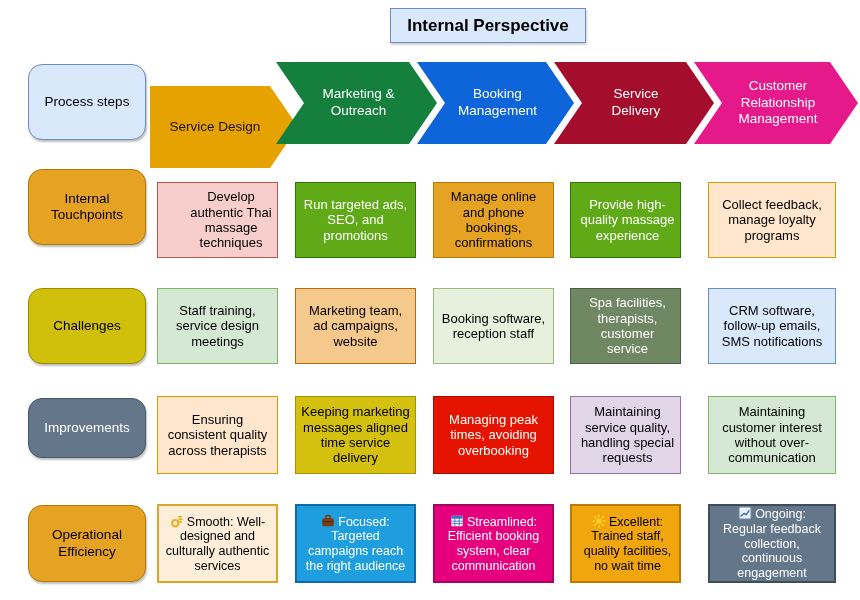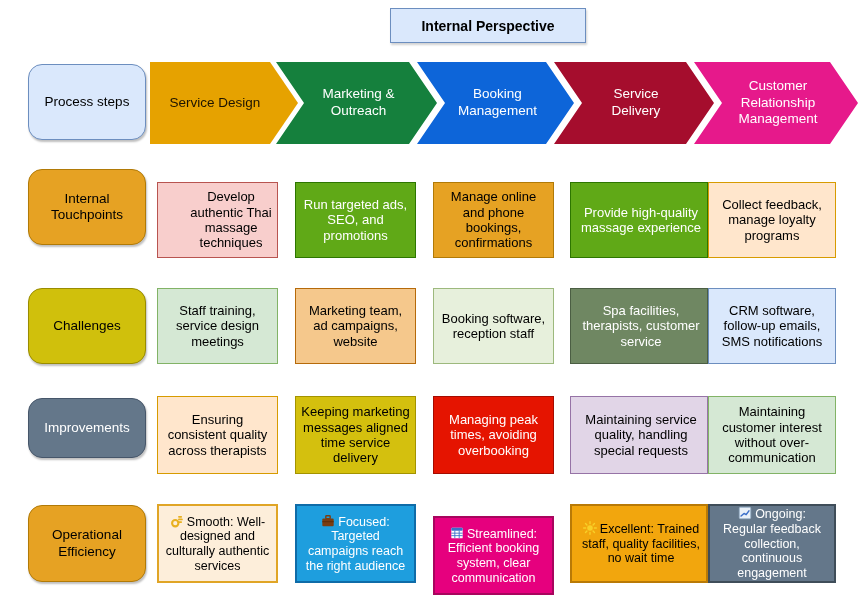--- a/index.html
+++ b/index.html
@@ -4,21 +4,21 @@
 <style>
   html,body{margin:0;padding:0;background:#ffffff;}
   .canvas{
     position:relative;width:860px;height:600px;background:#ffffff;overflow:hidden;
     font-family:"Liberation Sans","DejaVu Sans",sans-serif;color:#000;
   }
   .title{
     position:absolute;left:390px;top:8px;width:196px;height:35px;
     background:#dae8fc;border:1px solid #6c8ebf;box-sizing:border-box;
     display:flex;align-items:center;justify-content:center;
-    font-weight:bold;font-size:14px;box-shadow:1px 2px 2px rgba(0,0,0,.18);
+    font-weight:bold;font-size:17px;box-shadow:1px 2px 2px rgba(0,0,0,.18);
   }
   
   .rlabel{
     position:absolute;left:28px;width:118px;border-radius:14px;
     display:flex;align-items:center;justify-content:center;text-align:center;
     font-size:13.5px;line-height:1.2;padding:12px 8px;box-sizing:border-box;
     border:1px solid;box-shadow:1px 2px 2px rgba(0,0,0,.25);
   }
   .lp{top:64px;height:76px;background:#dae8fc;border-color:#6c8ebf;}
   .lt{top:169px;height:76px;background:#e6a223;border-color:#b17a07;}
@@ -32,53 +32,53 @@
     font-size:13.5px;line-height:1.25;color:#fff;box-sizing:border-box;
     padding:4px 30px 4px 34px;
   }
   .chev.first{
     clip-path:polygon(0 0,calc(100% - 28px) 0,100% 50%,calc(100% - 28px) 100%,0 100%);
     padding:4px 28px 4px 10px;
   }
   .chev.notch{
     clip-path:polygon(0 0,calc(100% - 28px) 0,100% 50%,calc(100% - 28px) 100%,0 100%,28px 50%);
   }
-  .ch1{left:150px;width:148px;background:#e6a200;color:#1d1400;}
+  .ch1{left:150px;width:148px;background:#e6a200;color:#1d1400;margin-top:24px;}
   .ch2{left:276px;width:161px;background:#15803d;}
   .ch3{left:417px;width:157px;background:#0d65d9;}
   .ch4{left:554px;width:160px;background:#a50d2d;}
   .ch5{left:694px;width:164px;background:#e6198b;}
   
   .cell{
     position:absolute;display:flex;align-items:center;justify-content:center;
     text-align:center;padding:4px 5px;box-sizing:border-box;
     font-size:13px;line-height:1.18;border:1px solid;
   }
   .col1{left:157px;width:121px;} .col2{left:295px;width:121px;}
-  .col3{left:433px;width:121px;} .col4{left:570px;width:138px;padding-left:9px;}
+  .col3{left:433px;width:121px;} .col4{left:570px;width:111px;padding-left:9px;}
   .col5{left:708px;width:128px;}
   .row2{top:182px;height:76px;} .row3{top:288px;height:76px;}
   .row4{top:396px;height:78px;}
   .row5{top:504px;height:79px;font-size:12.5px;border-width:2px;}
   
   .f-pink{background:#f8cecc;border-color:#b85450;padding-left:32px;}
   .f-green{background:#60a917;border-color:#2d7600;color:#fff;}
   .f-orange{background:#e6a223;border-color:#b17a07;}
   .f-peach{background:#ffe6cc;border-color:#d79b00;}
   .f-lgreen{background:#d5e8d4;border-color:#82b366;}
   .f-lorange{background:#f5c88c;border-color:#b66a0a;}
   .f-pgreen{background:#e7f0dc;border-color:#9db97d;}
   .f-sage{background:#6f8762;border-color:#4b5e43;color:#fff;}
   .f-lblue{background:#dae8fc;border-color:#6c8ebf;}
   .f-gold{background:#d4c00e;border-color:#a39300;}
   .f-red{background:#e51400;border-color:#a50b00;color:#ffffff;}
   .f-lav{background:#e1d5e7;border-color:#9673a6;}
   .f-peach2{background:#fdeeda;border-color:#e0a526;}
   .f-sky{background:#1e9ede;border-color:#0f6ca8;color:#fff;}
-  .f-mag{background:#e6007e;border-color:#a8055e;color:#fff;margin-top:12px;}
+  .f-mag{background:#e6007e;border-color:#a8055e;color:#fff;}
   .f-amber{background:#f2a60d;border-color:#b97a06;}
   .f-slate{background:#64778a;border-color:#3f4d59;color:#fff;}
   .ico{display:inline-block;width:14px;height:14px;vertical-align:-2px;margin-right:3px;}
   .ico svg{width:14px;height:14px;display:block;}
   .cwrap{display:inline;}
 </style>
 </head>
 <body>
 
 <div class="canvas">

